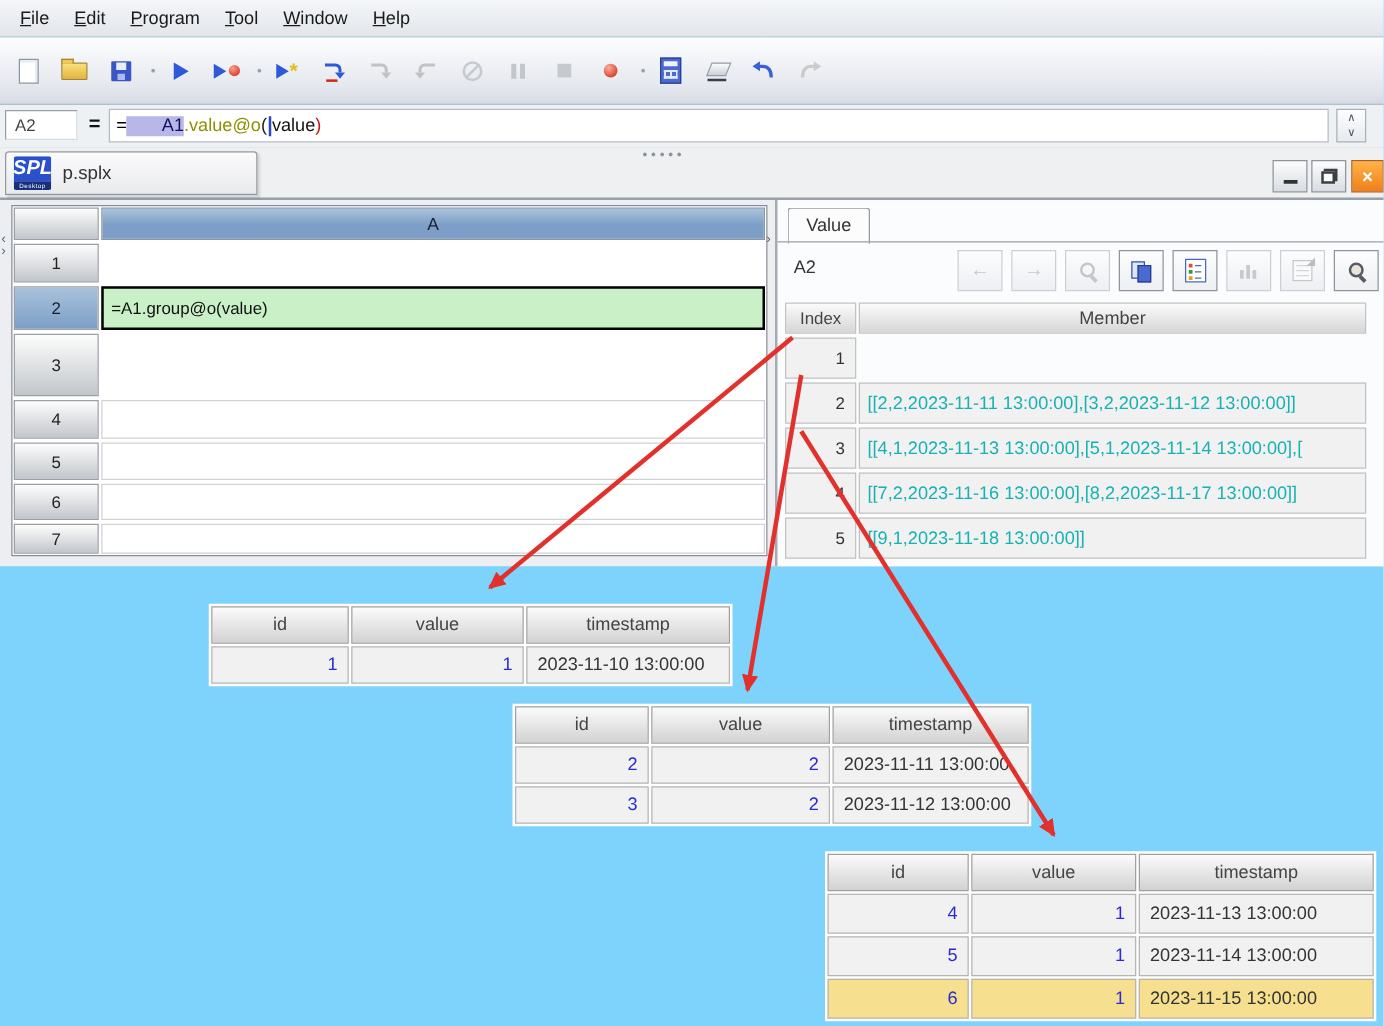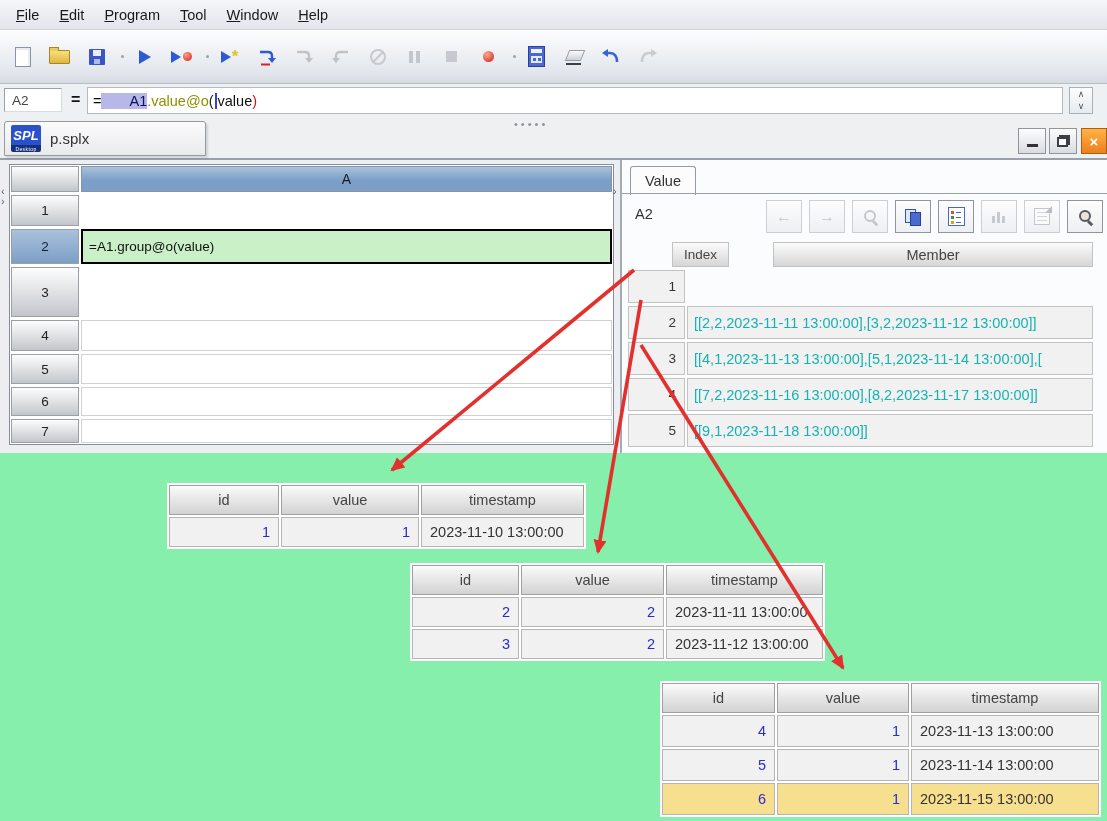--- a/index.html
+++ b/index.html
@@ -1,16 +1,16 @@
 <!DOCTYPE html>
 <html><head>
 <meta charset="utf-8">
 <style>
   html,body{margin:0;padding:0;background:#fff;}
-  .stage{position:relative;width:1107px;height:821px;background:#86efac;overflow:hidden;
+  .stage{position:relative;width:1107px;height:821px;background:#7dd3fc;overflow:hidden;
          font-family:"Liberation Sans","DejaVu Sans",sans-serif;color:#222;}
 
   
   .menubar{position:absolute;left:0;top:0;width:1107px;height:30px;
     background:linear-gradient(#f4f6f9,#e2e5ea);border-bottom:1px solid #cfd3d9;
     display:flex;align-items:center;padding-left:10px;box-sizing:border-box;font-size:14.5px;}
   .menu-item{padding:2px 6px;margin-right:8px;color:#1a1a1a;cursor:default;}
   .mn{text-decoration:underline;}
 
   
@@ -65,21 +65,21 @@
     display:flex;flex-direction:column;box-sizing:border-box;}
   .spinner span{flex:1;display:flex;align-items:center;justify-content:center;font-size:9px;color:#44505e;line-height:1;}
 
   
   .tabrow{position:absolute;left:0;top:118px;width:1107px;height:42px;background:#eef0f2;border-bottom:2px solid #9aa0aa;box-sizing:border-box;}
   .split-dots{position:absolute;left:514px;top:0px;color:#8b929c;font-size:11px;letter-spacing:3px;}
   .filetab{position:absolute;left:4px;top:3px;width:202px;height:35px;background:linear-gradient(#fbfbfc,#e9eaec);
     border:1px solid #949aa3;border-radius:3px 3px 0 0;display:flex;align-items:center;gap:9px;padding-left:6px;box-sizing:border-box;
     box-shadow:2px 2px 2px rgba(0,0,0,.12);}
   .spl-logo{width:30px;height:27px;display:flex;flex-direction:column;border-radius:2px;overflow:hidden;flex:none;}
-  .spl-top{flex:1;background:#2a50cc;color:#fff;font-weight:bold;font-style:italic;font-size:13px;display:flex;align-items:center;justify-content:center;}
+  .spl-top{flex:1;background:#2a50cc;color:#fff;font-weight:bold;font-style:italic;font-size:16px;display:flex;align-items:center;justify-content:center;}
   .spl-sub{height:7px;background:#16307e;color:#fff;font-size:5px;display:flex;align-items:center;justify-content:center;letter-spacing:.4px;}
   .filetab-label{font-size:15px;color:#333;}
   .winbtns{position:absolute;right:0;top:10px;display:flex;}
   .winbtn{width:28px;height:26px;border:1px solid #8f959d;background:linear-gradient(#fdfdfd,#d8dce2);
     display:flex;align-items:center;justify-content:center;margin-left:3px;box-sizing:border-box;}
   .i-min{width:11px;height:3px;background:#333;margin-top:9px;}
   .i-restore{position:relative;width:13px;height:12px;}
   .i-restore::before{content:"";position:absolute;right:0;top:0;width:7px;height:6px;border:2px solid #3a3f46;background:#eef0f3;}
   .i-restore::after{content:"";position:absolute;left:0;bottom:0;width:7px;height:6px;border:2px solid #3a3f46;background:#fbfbfc;}
   .winbtn.close{width:26px;background:linear-gradient(#ffb347,#ef7f1c);border-color:#b05e10;color:#fff;font-weight:bold;font-size:15px;margin-left:4px;}
@@ -132,21 +132,21 @@
   .i-props::before{content:"";position:absolute;left:2px;top:3px;right:2px;height:1px;background:#d4d7dc;box-shadow:0 4px 0 #d4d7dc,0 8px 0 #d4d7dc;}
   .i-props::after{content:"";position:absolute;right:-3px;top:-3px;width:7px;height:7px;background:#b9bec6;clip-path:polygon(0 100%,100% 0,100% 100%);}
 
   .vp-table{position:absolute;left:6px;top:82px;right:14px;display:flex;flex-direction:column;}
   .v-row{display:flex;margin-top:3px;height:33px;flex:none;}
   .v-row.hdr{margin-top:0;height:25px;}
   .v-index{width:57px;flex:none;background:#f1f1f1;border:1px solid #c2c2c2;display:flex;align-items:center;justify-content:flex-end;
     padding-right:8px;font-size:13.5px;color:#333;box-sizing:border-box;}
   .v-member{flex:1;margin-left:2px;background:#f1f1f1;border:1px solid #c2c2c2;display:flex;align-items:center;
     padding-left:6px;font-size:14.5px;color:#16b2b2;box-sizing:border-box;white-space:nowrap;overflow:hidden;}
-  .v-row.hdr .v-index,.v-row.hdr .v-member{background:linear-gradient(#fbfbfb,#d6d6d6);color:#444;justify-content:center;padding:0;margin-left:44px;}
+  .v-row.hdr .v-index,.v-row.hdr .v-member{background:linear-gradient(#fbfbfb,#d6d6d6);color:#444;justify-content:center;padding:0;}
 
   
   .dt{position:absolute;border-collapse:separate;border-spacing:2px;background:#fff;font-size:14.5px;}
   .dt th{background:linear-gradient(#fbfbfb,#d2d2d2);border:1px solid #a0a0a0;color:#444;font-weight:normal;height:28px;padding:0 8px;}
   .dt td{background:#f1f1f1;border:1px solid #b5b5b5;height:28px;padding:0 8px;}
   .dt td.num{color:#2a2ad0;text-align:right;}
   .dt td.ts{color:#333;text-align:left;}
   .dt tr.hl td{background:#f6df8e;}
 
   .overlay{position:absolute;left:0;top:0;pointer-events:none;z-index:60;}

